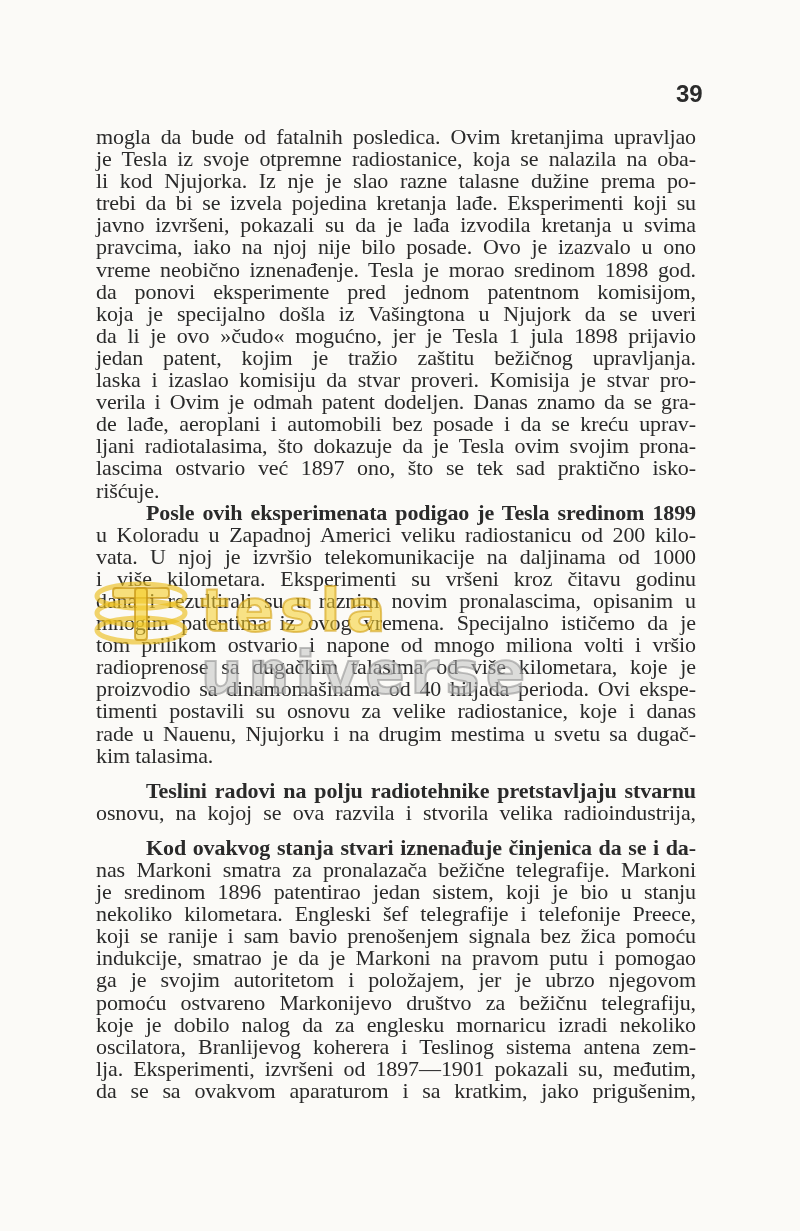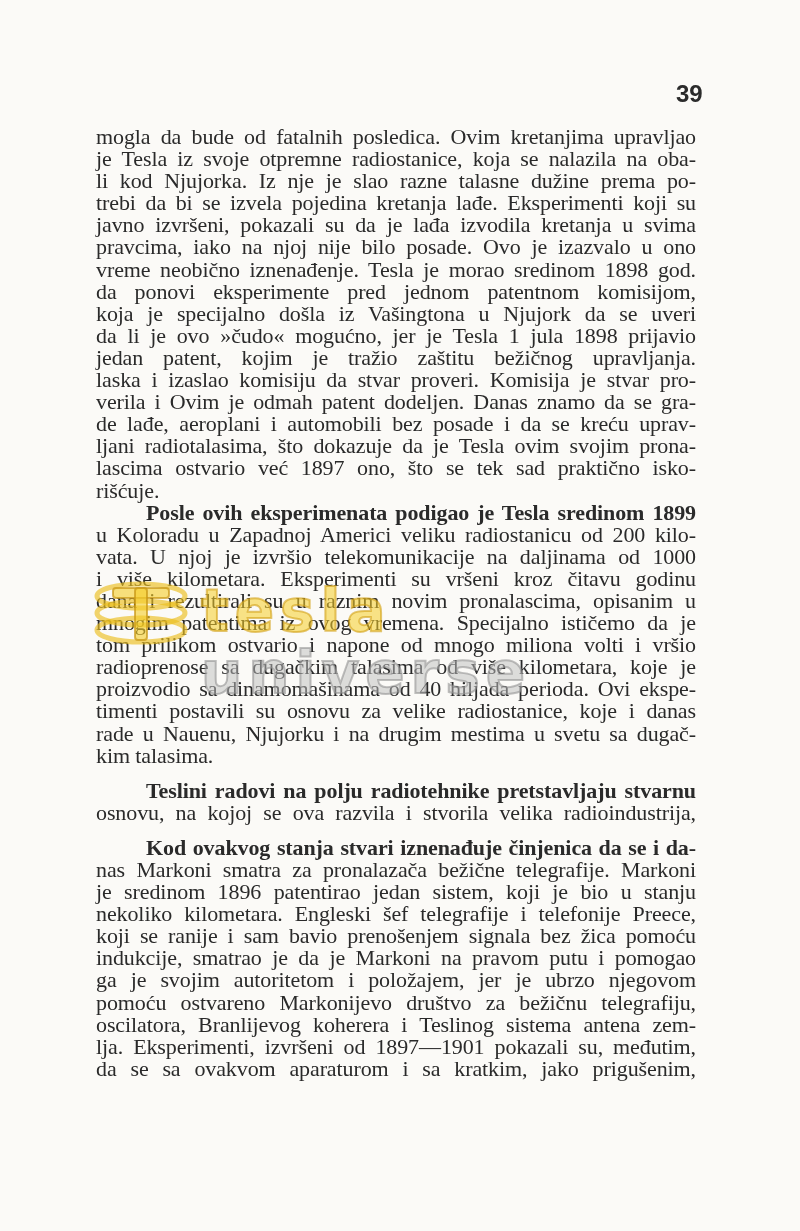--- a/index.html
+++ b/index.html
@@ -83,20 +83,21 @@
 
   <div>
     <div class="line indent">Kod ovakvog stanja stvari iznenađuje činjenica da se i da-</div>
     <div class="line">nas Markoni smatra za pronalazača bežične telegrafije. Markoni</div>
     <div class="line">je sredinom 1896 patentirao jedan sistem, koji je bio u stanju</div>
     <div class="line">nekoliko kilometara. Engleski šef telegrafije i telefonije Preece,</div>
     <div class="line">koji se ranije i sam bavio prenošenjem signala bez žica pomoću</div>
     <div class="line">indukcije, smatrao je da je Markoni na pravom putu i pomogao</div>
     <div class="line">ga je svojim autoritetom i položajem, jer je ubrzo njegovom</div>
     <div class="line">pomoću ostvareno Markonijevo društvo za bežičnu telegrafiju,</div>
+    <div class="line">koje je dobilo nalog da za englesku mornaricu izradi nekoliko</div>
     <div class="line">oscilatora, Branlijevog koherera i Teslinog sistema antena zem-</div>
     <div class="line">lja. Eksperimenti, izvršeni od 1897—1901 pokazali su, međutim,</div>
     <div class="line">da se sa ovakvom aparaturom i sa kratkim, jako prigušenim,</div>
   </div>
 </div>
 
 <div class="watermark">
   <svg class="wm-logo" viewBox="0 0 100 70">
     <g fill="none" stroke="rgba(235,190,30,0.65)" stroke-width="5">
       <ellipse cx="50" cy="18" rx="44" ry="12"></ellipse>

